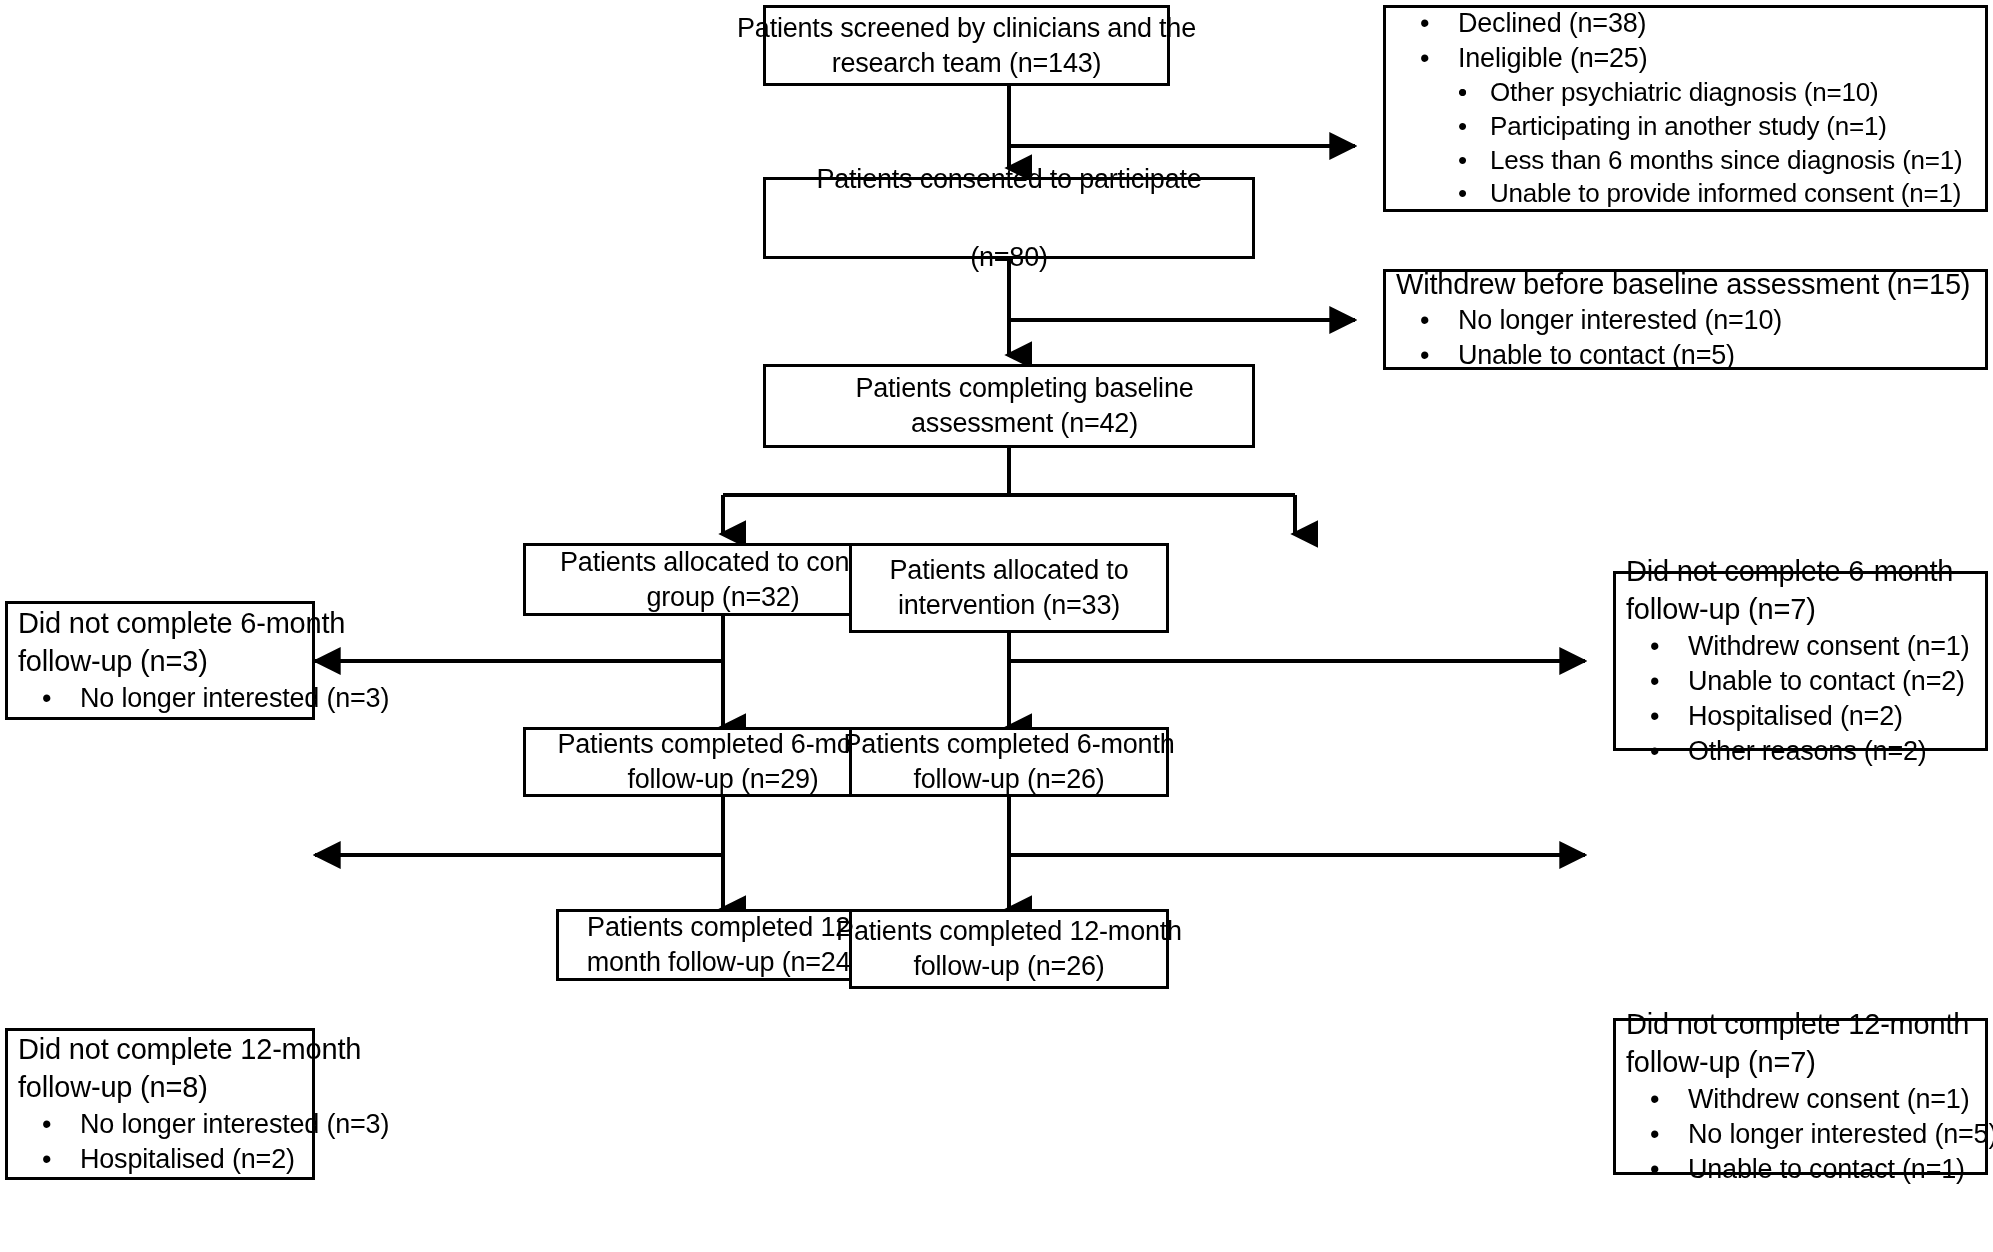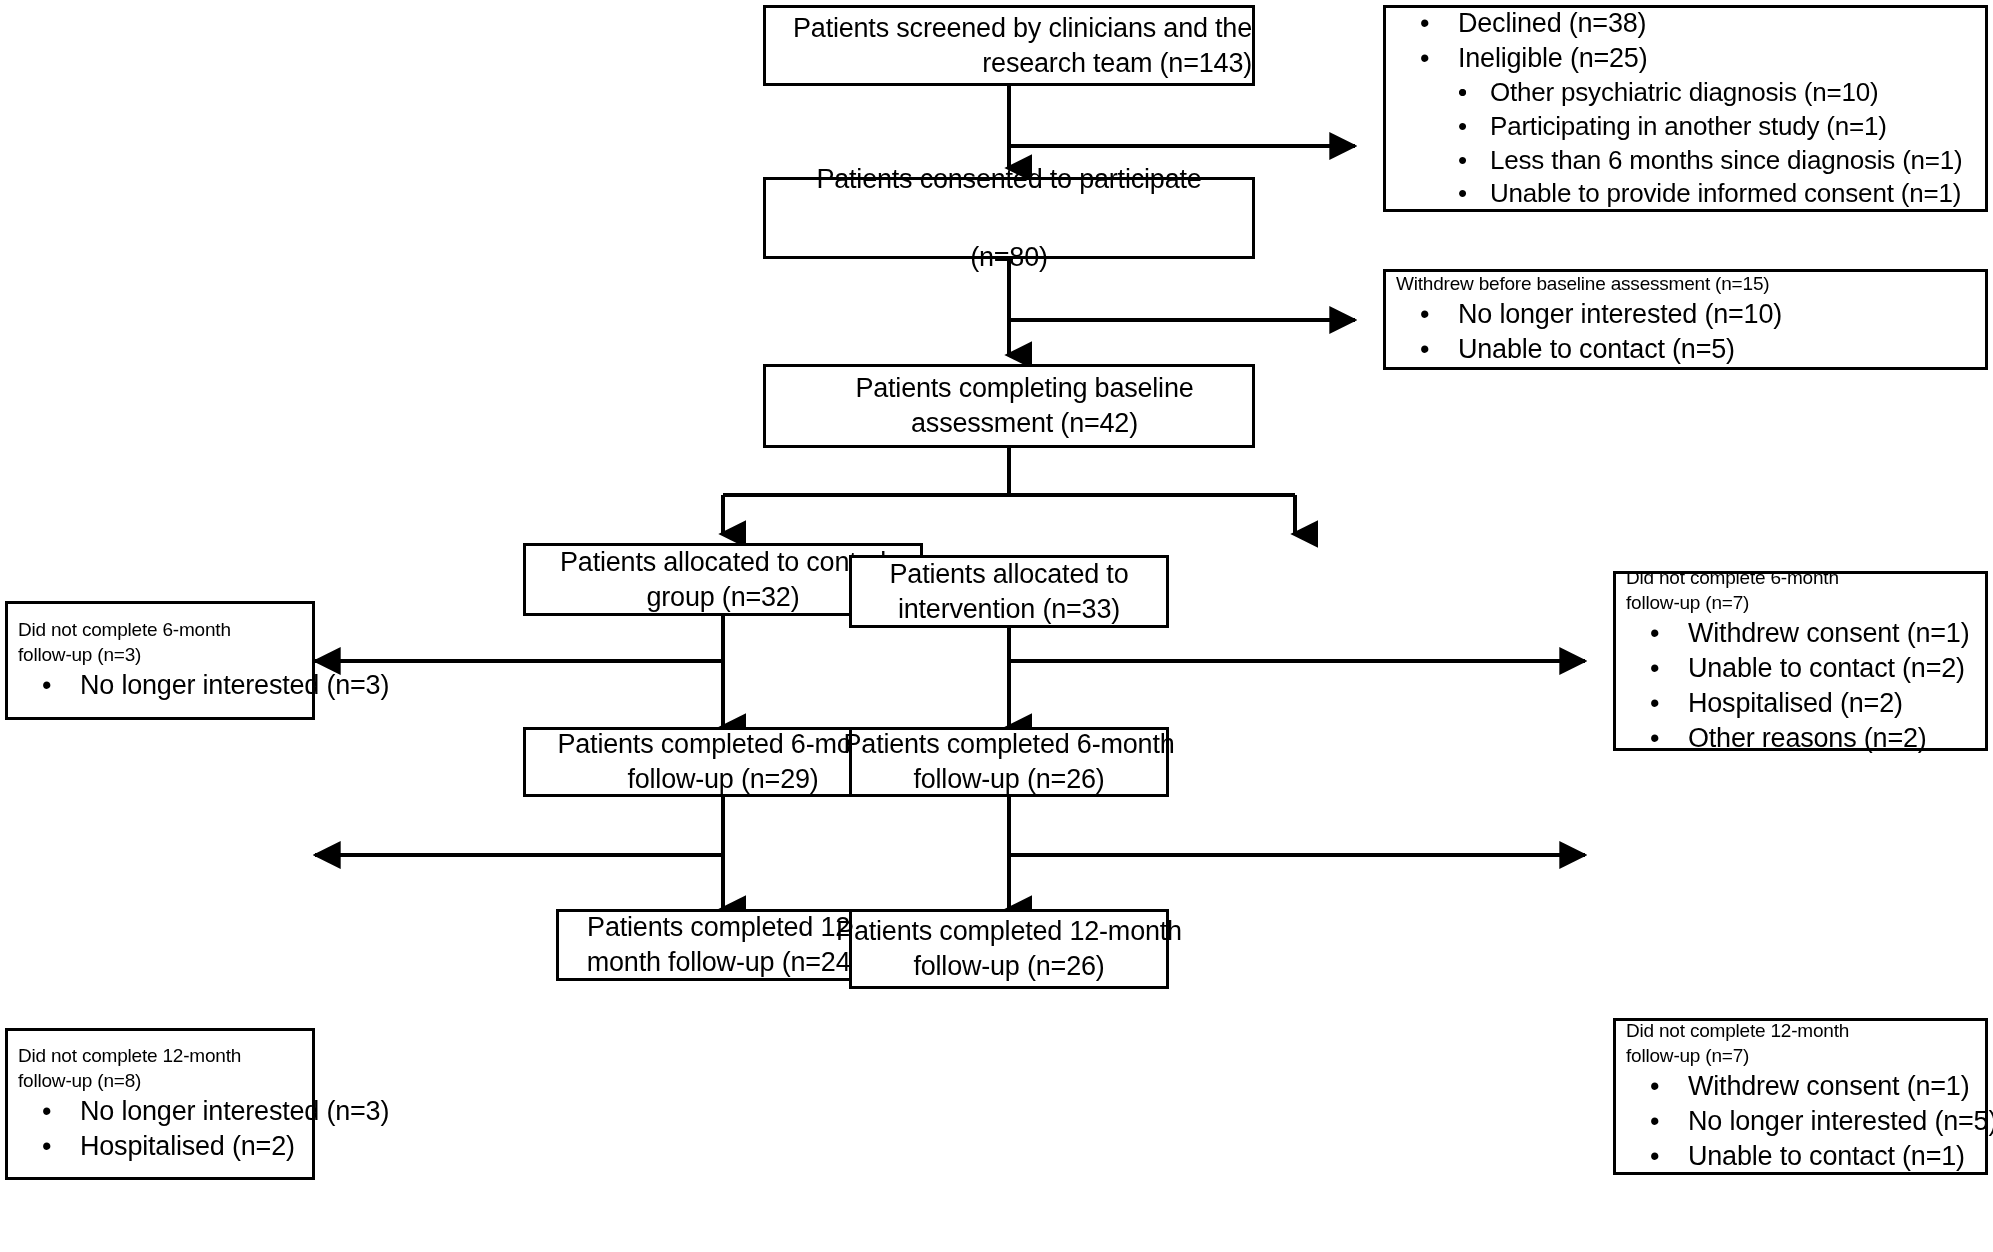--- a/index.html
+++ b/index.html
@@ -45,21 +45,21 @@
     white-space: nowrap;
     letter-spacing: -0.2px;
   }
   .node-box.listbox {
     justify-content: center;
     align-items: flex-start;
     padding: 6px 8px 6px 10px;
     text-align: left;
   }
   .lead-line {
-    font-size: 19px;
+    font-size: 29px;
     line-height: 1.3;
     white-space: nowrap;
     letter-spacing: -0.2px;
   }
   ul.bullets {
     list-style: none;
     margin: 0;
     padding: 0;
   }
   ul.bullets.lvl1 { padding-left: 18px; }
@@ -129,41 +129,41 @@
       <path d="M 1009 616 L 1009 727" marker-end="url(#arrow-down)"></path>
 
       <path d="M 1009 661 L 1585 661" marker-end="url(#arrow-right)"></path>
 
       <path d="M 1009 797 L 1009 909" marker-end="url(#arrow-down)"></path>
 
       <path d="M 1009 855 L 1585 855" marker-end="url(#arrow-right)"></path>
     </g>
   </svg>
 
-  <div class="node-box centered" style="left:763px; top:5px; width:492px; height:81px;align-items:flex-end;">
+  <div class="node-box centered" style="left:763px; top:5px; width:407px; height:81px;">
     <div class="node-line">Patients screened by clinicians and the</div>
     <div class="node-line">research team (n=143)</div>
   </div>
 
   <div class="node-box centered" style="left:763px; top:177px; width:492px; height:82px;gap:43px;">
     <div class="node-line">Patients consented to participate</div>
     <div class="node-line">(n=80)</div>
   </div>
 
   <div class="node-box centered" style="left:763px; top:364px; width:492px; height:84px;padding-left:31px;">
     <div class="node-line">Patients completing baseline</div>
     <div class="node-line">assessment (n=42)</div>
   </div>
 
   <div class="node-box centered" style="left:523px; top:543px; width:400px; height:73px;">
     <div class="node-line">Patients allocated to control</div>
     <div class="node-line">group (n=32)</div>
   </div>
 
-  <div class="node-box centered" style="left:849px; top:555px; width:320px; height:73px;">
+  <div class="node-box centered" style="left:849px; top:543px; width:320px; height:90px;">
     <div class="node-line">Patients allocated to</div>
     <div class="node-line">intervention (n=33)</div>
   </div>
 
   <div class="node-box centered" style="left:523px; top:727px; width:400px; height:70px;">
     <div class="node-line">Patients completed 6-month</div>
     <div class="node-line">follow-up (n=29)</div>
   </div>
 
   <div class="node-box centered" style="left:849px; top:727px; width:320px; height:70px;">

